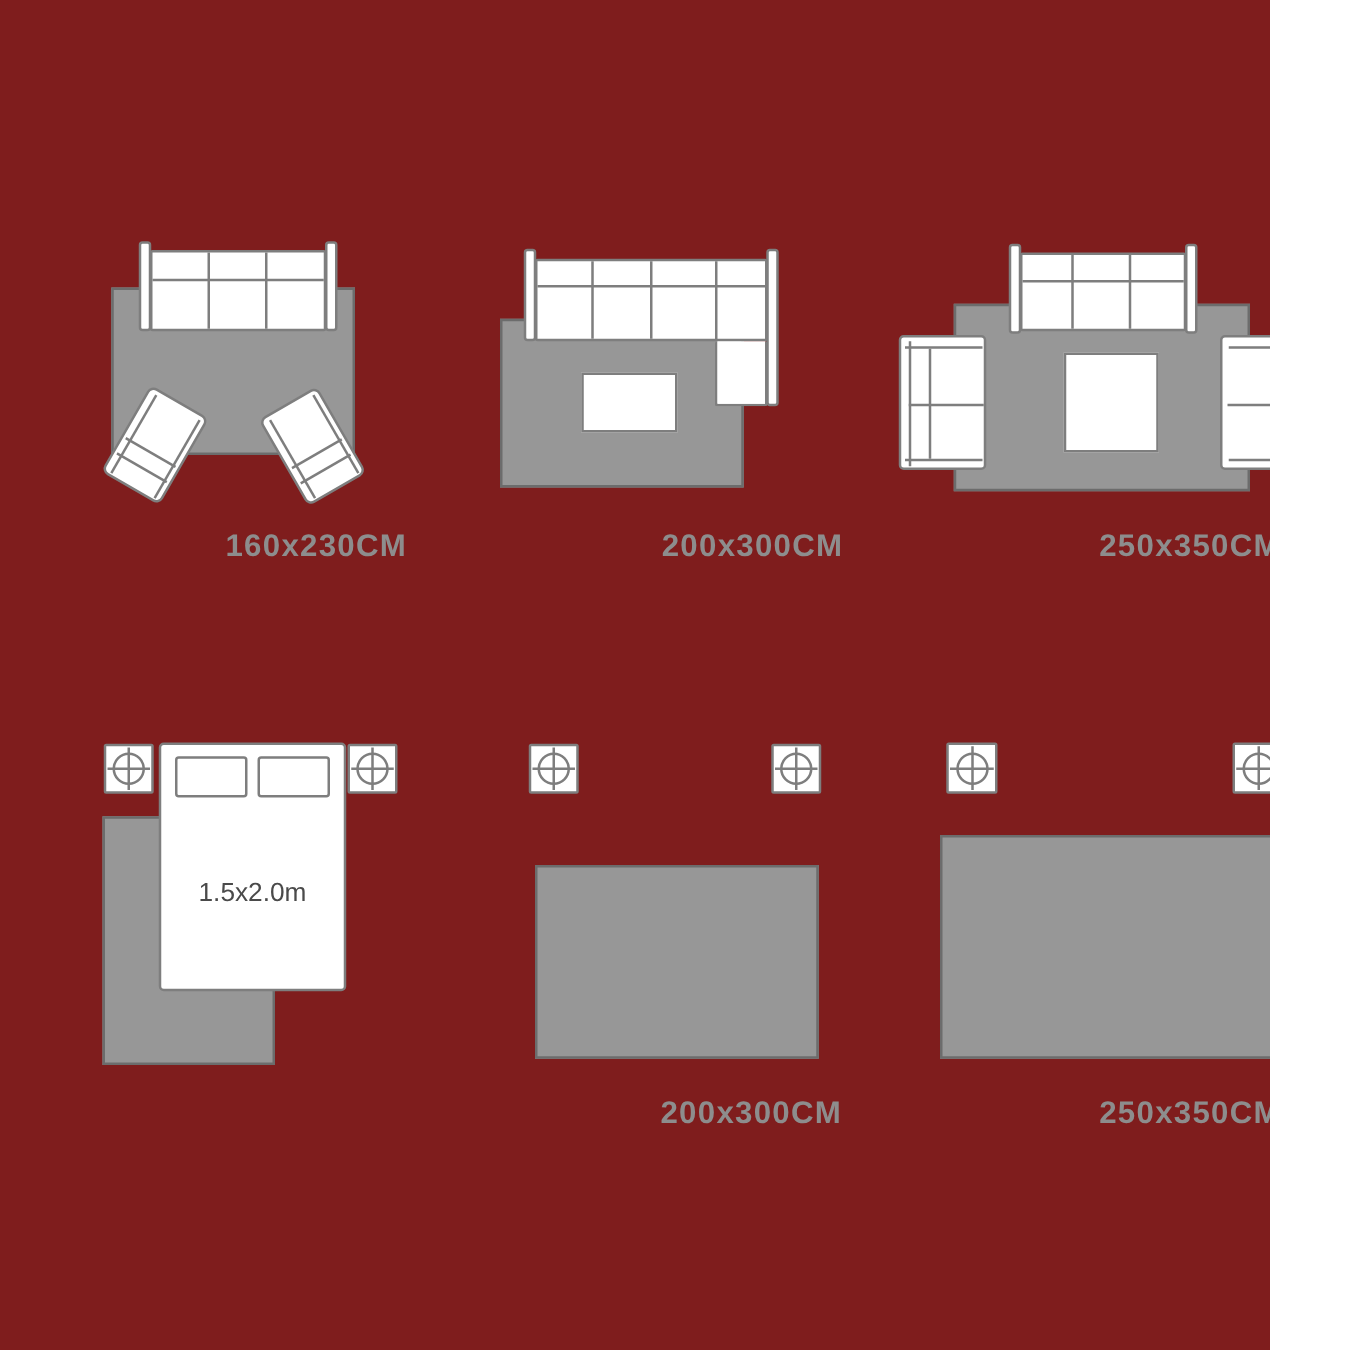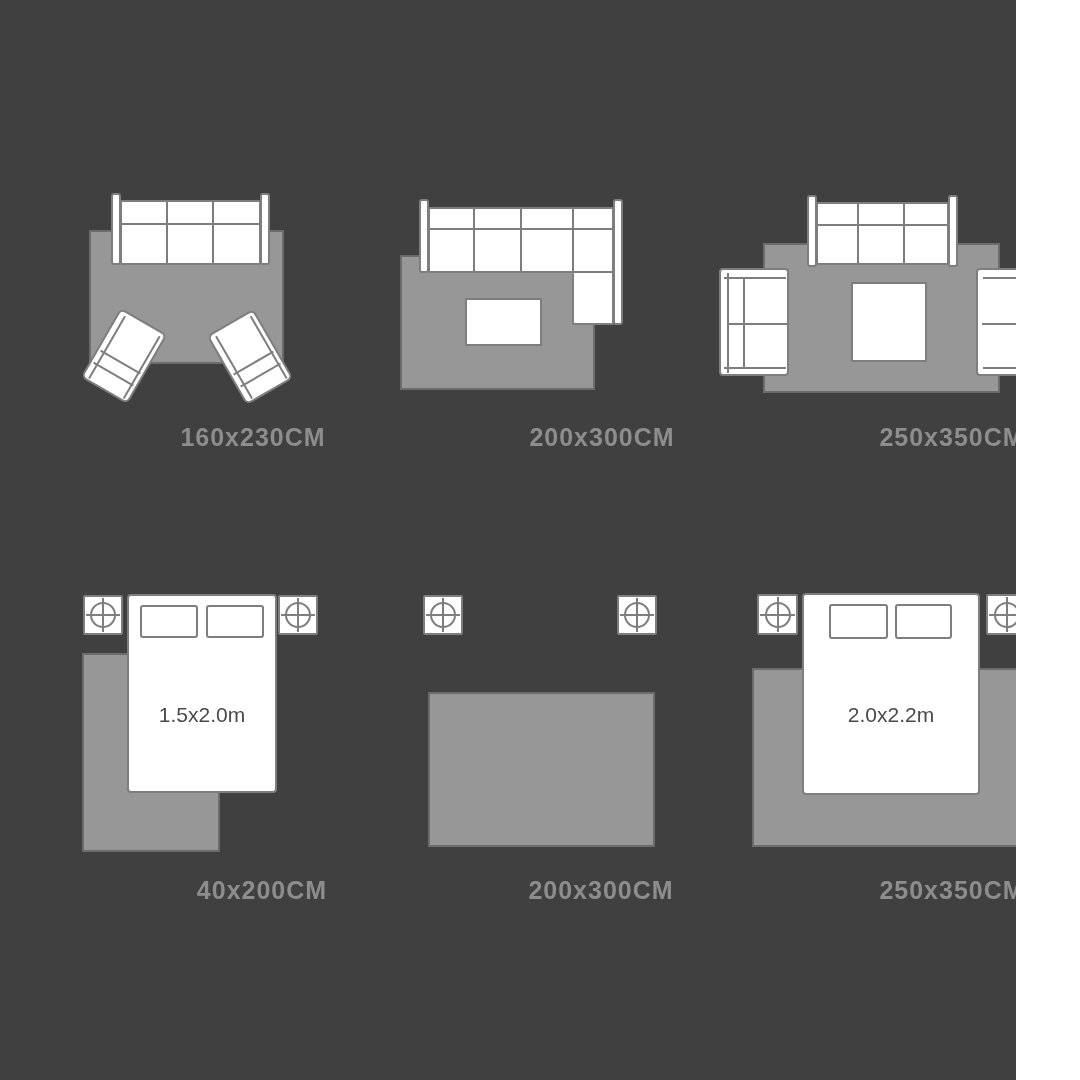--- a/index.html
+++ b/index.html
@@ -1,16 +1,16 @@
 <!DOCTYPE html>
 <html style="--rug-fill: #979797; --rug-border: #6c6c6c; --line: #7e7e7e; --label: #8d8d8d; --bedtext: #4a4a4a;"><head>
 <meta charset="utf-8">
 <style>
   html,body{margin:0;padding:0;background:#fff;}
-  .canvas{position:relative;width:1016px;height:1080px;background:#404040;overflow:hidden;
+  .canvas{position:relative;width:1016px;height:1080px;background:#7f1d1d;overflow:hidden;
           font-family:"Liberation Sans",sans-serif;}
   .rug{position:absolute;box-sizing:border-box;background:var(--rug-fill,#969696);
        border:2px solid var(--rug-border,#6c6c6c);}
   .furn{position:absolute;box-sizing:border-box;background:#fff;border:2px solid var(--line,#7e7e7e);}
   .grp{position:absolute;}
   .line{position:absolute;background:var(--line,#7e7e7e);}
   .r2{border-radius:2px}.r3{border-radius:3px}.r4{border-radius:4px}.r6{border-radius:6px}
   .chaise{border-top:none;}
   .size-label{position:absolute;width:240px;font-size:25px;font-weight:bold;letter-spacing:1px;
               color:var(--label,#8d8d8d);text-align:center;line-height:26px;}
@@ -113,21 +113,20 @@
     <span class="ns-v"></span>
     <span class="ns-circle"></span>
   </div>
 
   <div class="furn r4" style="left:127px;top:594px;width:150px;height:199px;">
     <div class="furn r3" style="left:11px;top:9px;width:58px;height:33px;"></div>
     <div class="furn r3" style="left:77px;top:9px;width:58px;height:33px;"></div>
     <div class="bed-size" style="top:104px;">1.5x2.0m</div>
   </div>
 
-  <div class="size-label" style="left:142px;top:877px;">40x200CM</div>
 
   <div class="rug" style="left:428px;top:692px;width:227px;height:155px;"></div>
 
   <div class="furn r2" style="left:423px;top:595px;width:40px;height:40px;">
     <span class="ns-h"></span>
     <span class="ns-v"></span>
     <span class="ns-circle"></span>
   </div>
   <div class="furn r2" style="left:617px;top:595px;width:40px;height:40px;">
     <span class="ns-h"></span>
@@ -144,21 +143,16 @@
     <span class="ns-h"></span>
     <span class="ns-v"></span>
     <span class="ns-circle"></span>
   </div>
   <div class="furn r2" style="left:986px;top:594px;width:41px;height:41px;">
     <span class="ns-h"></span>
     <span class="ns-v"></span>
     <span class="ns-circle"></span>
   </div>
 
-  <div class="furn r4" style="left:802px;top:593px;width:178px;height:202px;">
-    <div class="furn r3" style="left:25px;top:9px;width:59px;height:35px;"></div>
-    <div class="furn r3" style="left:91px;top:9px;width:57px;height:35px;"></div>
-    <div class="bed-size" style="top:105px;">2.0x2.2m</div>
-  </div>
 
   <div class="size-label" style="left:832px;top:877px;">250x350CM</div>
 
 </div>
 
 </body></html>

